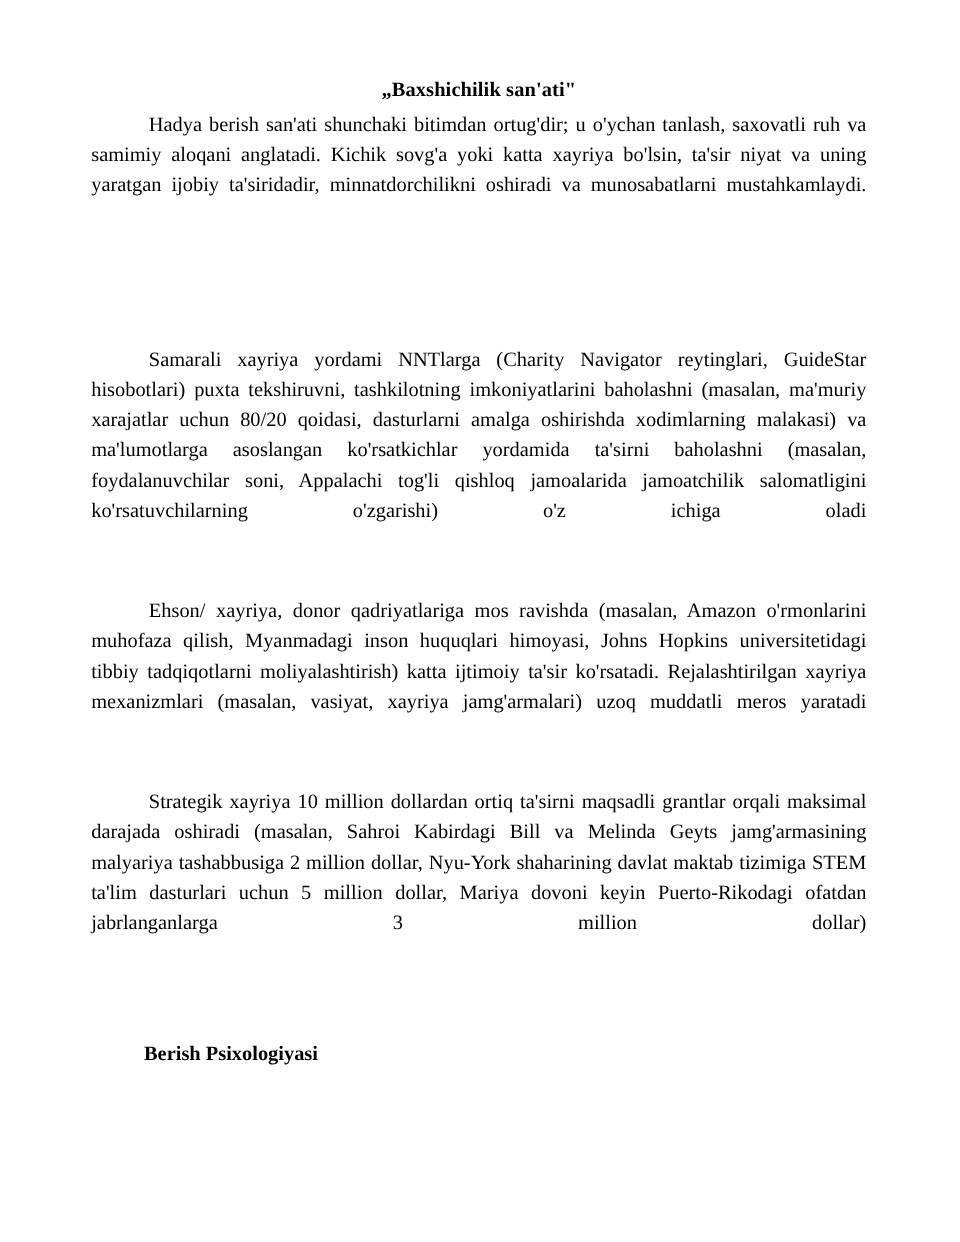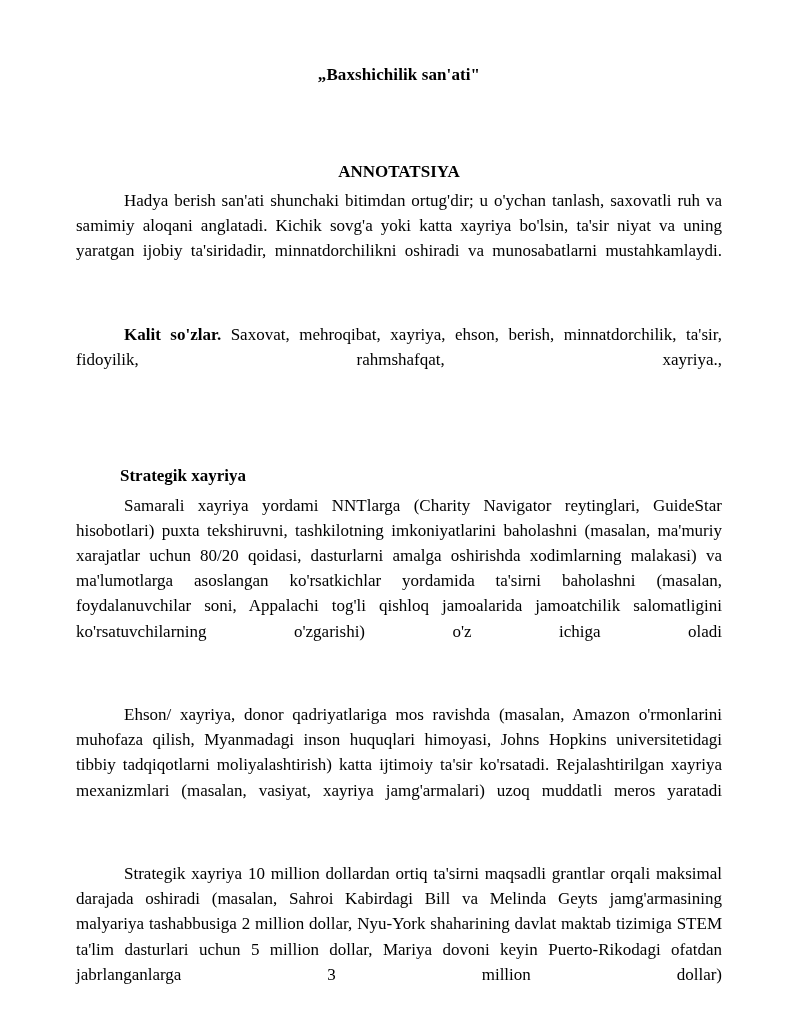--- a/index.html
+++ b/index.html
@@ -74,31 +74,28 @@
   }
 </style>
 </head>
 <body>
 
 <div class="page">
   <div class="content">
 
     <h1 class="doc-title">„Baxshichilik san'ati"</h1>
 
-    <h2 class="section-title">ANNOTATSIYA</h2>
 
     <p class="body">Hadya berish san'ati shunchaki bitimdan ortug'dir; u o'ychan tanlash, saxovatli ruh va samimiy aloqani anglatadi.  Kichik sovg'a yoki katta xayriya bo'lsin, ta'sir niyat va uning yaratgan ijobiy ta'siridadir, minnatdorchilikni oshiradi va munosabatlarni mustahkamlaydi.</p>
 
     <div class="gap-md"></div>
 
-    <p class="body"><span class="kw-label">Kalit so'zlar.</span><span> Saxovat, mehroqibat, xayriya, ehson, berish, minnatdorchilik, ta'sir, fidoyilik, rahmshafqat, xayriya.,</span></p>
 
     <div class="gap-lg"></div>
 
-    <h3 class="sub-head">Strategik xayriya</h3>
 
     <p class="body">Samarali xayriya yordami NNTlarga (Charity Navigator reytinglari, GuideStar hisobotlari) puxta tekshiruvni, tashkilotning imkoniyatlarini baholashni (masalan, ma'muriy xarajatlar uchun 80/20 qoidasi, dasturlarni amalga oshirishda xodimlarning malakasi) va ma'lumotlarga asoslangan ko'rsatkichlar yordamida ta'sirni baholashni (masalan, foydalanuvchilar soni, Appalachi tog'li qishloq jamoalarida jamoatchilik salomatligini ko'rsatuvchilarning o'zgarishi) o'z ichiga oladi</p>
 
     <div class="gap-md"></div>
 
     <p class="body">Ehson/ xayriya, donor qadriyatlariga mos ravishda (masalan, Amazon o'rmonlarini muhofaza qilish, Myanmadagi inson huquqlari himoyasi, Johns Hopkins universitetidagi tibbiy tadqiqotlarni moliyalashtirish) katta ijtimoiy ta'sir ko'rsatadi. Rejalashtirilgan xayriya mexanizmlari (masalan, vasiyat, xayriya jamg'armalari) uzoq muddatli meros yaratadi</p>
 
     <div class="gap-md"></div>
 
     <p class="body">Strategik xayriya 10 million dollardan ortiq ta'sirni maqsadli grantlar orqali maksimal darajada oshiradi (masalan, Sahroi Kabirdagi  Bill va Melinda Geyts jamg'armasining malyariya tashabbusiga 2 million dollar, Nyu-York shaharining davlat maktab tizimiga STEM ta'lim dasturlari uchun 5 million dollar, Mariya dovoni keyin Puerto-Rikodagi ofatdan jabrlanganlarga 3 million dollar)</p>

